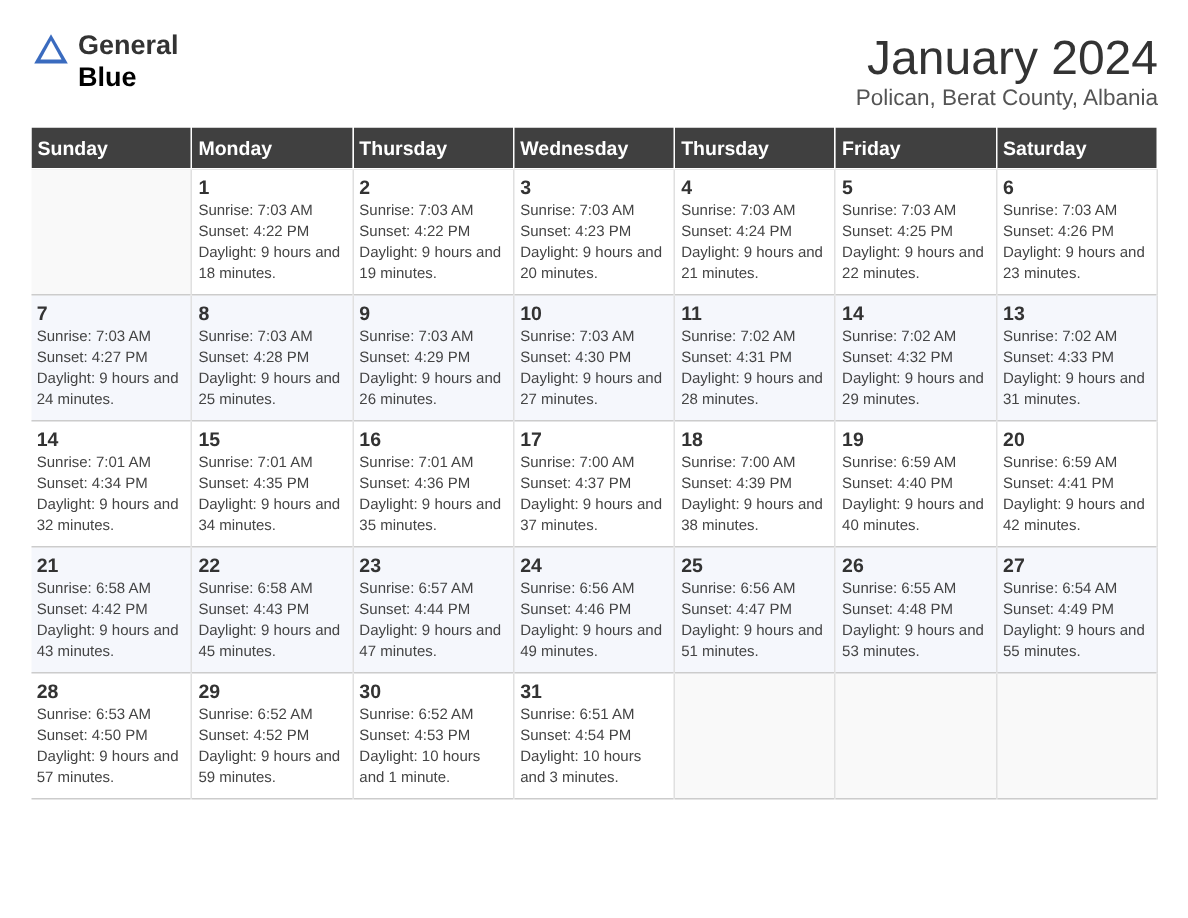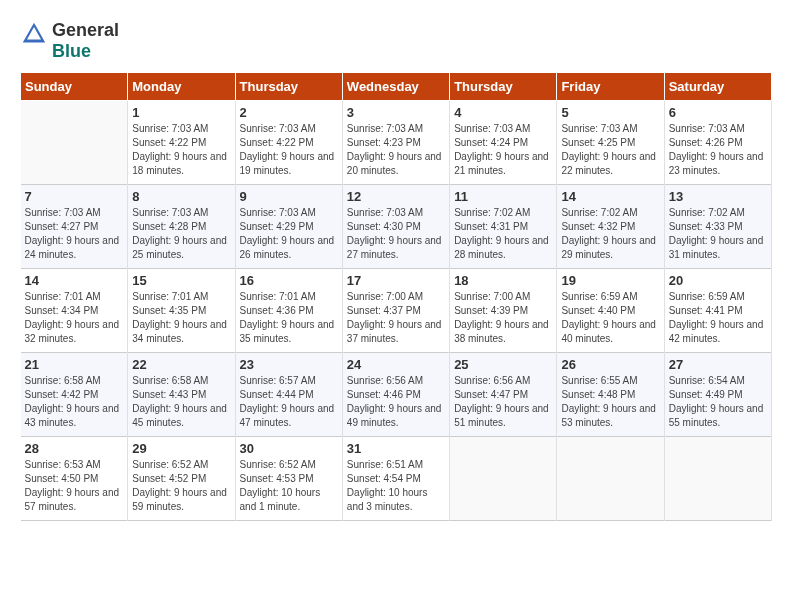--- a/index.html
+++ b/index.html
@@ -35,21 +35,21 @@
     .subtitle {
       font-size: 15px;
       color: #555;
     }
     table {
       width: 100%;
       border-collapse: collapse;
       font-size: 11px;
     }
     thead tr th {
-      background-color: #c2410c;
+      background-color: #404040;
       color: #fff;
       padding: 6px 4px;
       text-align: left;
       font-size: 13px;
       font-weight: bold;
       border: 1px solid #fff;
     }
     tbody tr {
       border-bottom: 1px solid #ccc;
     }
@@ -86,22 +86,26 @@
 <body>
 
 <div class="header">
   <div class="logo">
     <svg class="logo-icon" viewBox="0 0 40 40" xmlns="http://www.w3.org/2000/svg">
       <polygon points="20,4 36,32 4,32" fill="#3a6bbf"></polygon>
       <polygon points="20,10 30,28 10,28" fill="#fff"></polygon>
     </svg>
     <div>
       <span style="font-size:18px;font-weight:bold;color:#333;">General</span><br>
-      <span style="font-size:18px;font-weight:bold;color:#0f766e;">Blue</span>
+      <span style="font-size:18px;font-weight:bold;color:#000000;">Blue</span>
     </div>
+  </div>
+  <div class="title-area">
+    <div class="month-title">January 2024</div>
+    <div class="subtitle">Polican, Berat County, Albania</div>
   </div>
 </div>
 
 <table>
   <thead>
     <tr>
     <th>Sunday</th>
         <th>Monday</th>
         <th>Thursday</th>
         <th>Wednesday</th>
@@ -145,21 +149,21 @@
         </td>
         <td>
           <span class="day-number">8</span>
           <div class="day-info">Sunrise: 7:03 AM<br>Sunset: 4:28 PM<br>Daylight: 9 hours and 25 minutes.</div>
         </td>
         <td>
           <span class="day-number">9</span>
           <div class="day-info">Sunrise: 7:03 AM<br>Sunset: 4:29 PM<br>Daylight: 9 hours and 26 minutes.</div>
         </td>
         <td>
-          <span class="day-number">12</span>
+          <span class="day-number">10</span>
           <div class="day-info">Sunrise: 7:03 AM<br>Sunset: 4:30 PM<br>Daylight: 9 hours and 27 minutes.</div>
         </td>
         <td>
           <span class="day-number">11</span>
           <div class="day-info">Sunrise: 7:02 AM<br>Sunset: 4:31 PM<br>Daylight: 9 hours and 28 minutes.</div>
         </td>
         <td>
           <span class="day-number">14</span>
           <div class="day-info">Sunrise: 7:02 AM<br>Sunset: 4:32 PM<br>Daylight: 9 hours and 29 minutes.</div>
         </td>

